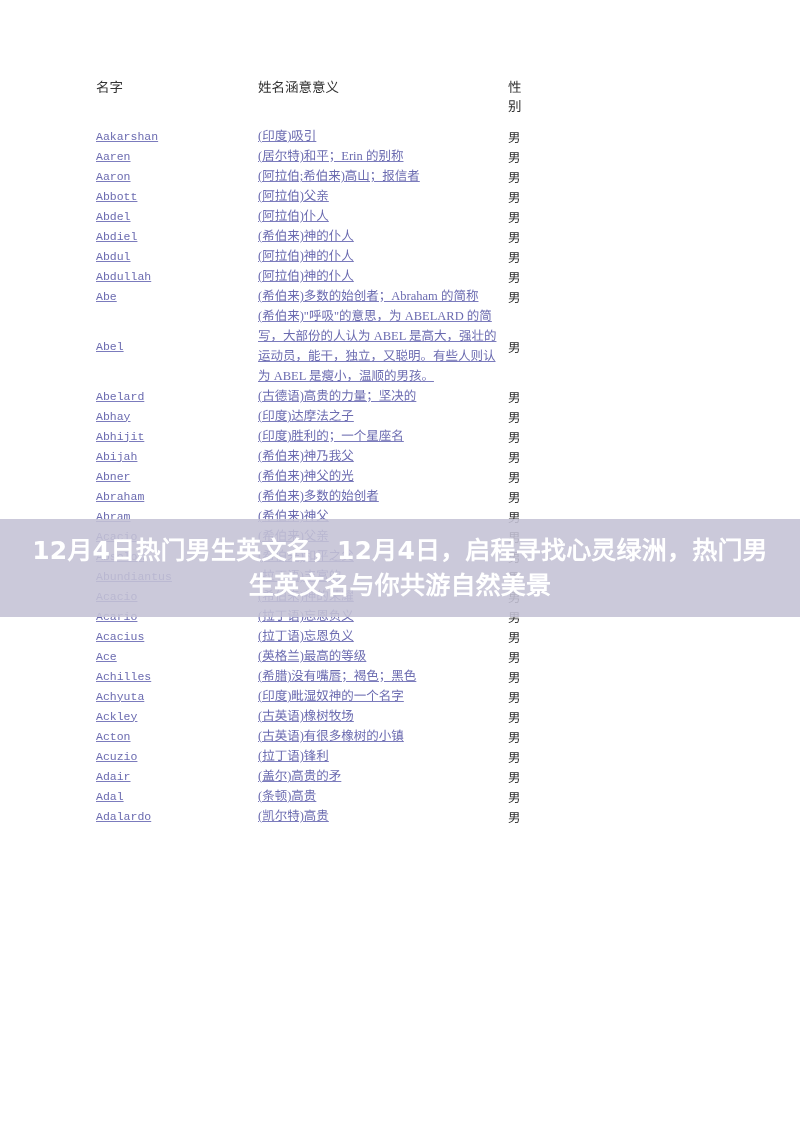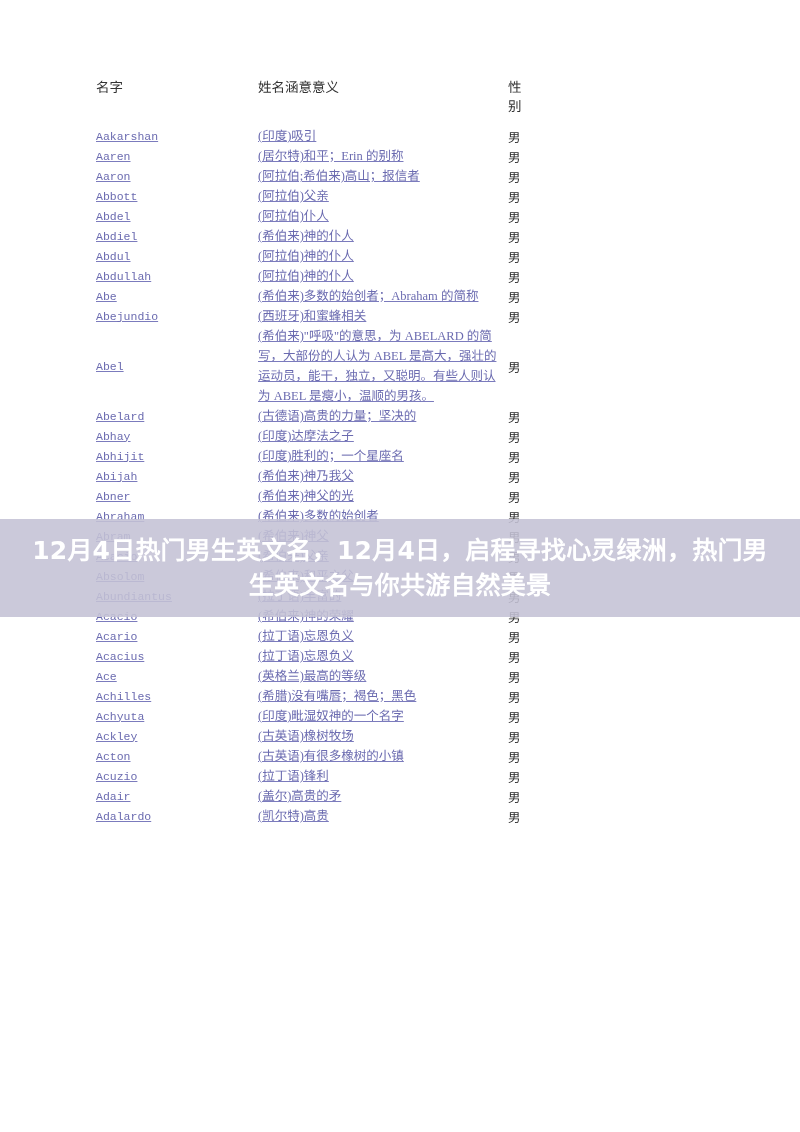--- a/index.html
+++ b/index.html
@@ -195,25 +195,20 @@
         <tr>
           <td class="name"><a>Abdullah</a></td>
           <td class="mean"><span class="m">(阿拉伯)神的仆人</span></td>
           <td class="gender">男</td>
         </tr>
         <tr>
           <td class="name"><a>Abe</a></td>
           <td class="mean"><span class="m">(希伯来)多数的始创者；Abraham 的简称</span></td>
           <td class="gender">男</td>
         </tr>
-        <tr>
-          <td class="name"><a>Abejundio</a></td>
-          <td class="mean"><span class="m">(西班牙)和蜜蜂相关</span></td>
-          <td class="gender">男</td>
-        </tr>
         <tr class="tall">
           <td class="name"><a>Abel</a></td>
           <td class="mean multi"><span class="m">(希伯来)"呼吸"的意思，为 ABELARD 的简写，大部份的人认为 ABEL 是高大，强壮的运动员，能干，独立，又聪明。有些人则认为 ABEL 是瘦小，温顺的男孩。</span></td>
           <td class="gender">男</td>
         </tr>
         <tr>
           <td class="name"><a>Abelard</a></td>
           <td class="mean"><span class="m">(古德语)高贵的力量；坚决的</span></td>
           <td class="gender">男</td>
         </tr>
@@ -306,20 +301,25 @@
           <td class="name"><a>Acuzio</a></td>
           <td class="mean"><span class="m">(拉丁语)锋利</span></td>
           <td class="gender">男</td>
         </tr>
         <tr>
           <td class="name"><a>Adair</a></td>
           <td class="mean"><span class="m">(盖尔)高贵的矛</span></td>
           <td class="gender">男</td>
         </tr>
         <tr>
+          <td class="name"><a>Adal</a></td>
+          <td class="mean"><span class="m">(条顿)高贵</span></td>
+          <td class="gender">男</td>
+        </tr>
+        <tr>
           <td class="name"><a>Adalardo</a></td>
           <td class="mean"><span class="m">(凯尔特)高贵</span></td>
           <td class="gender">男</td>
         </tr>
       </tbody>
   </table>
 
   <div id="overlay" style="background: rgba(196, 193, 213, 0.88);">
     <div id="overlay-text" style="color: rgb(255, 255, 255);">12月4日热门男生英文名，12月4日，启程寻找心灵绿洲，热门男生英文名与你共游自然美景</div>
   </div>

